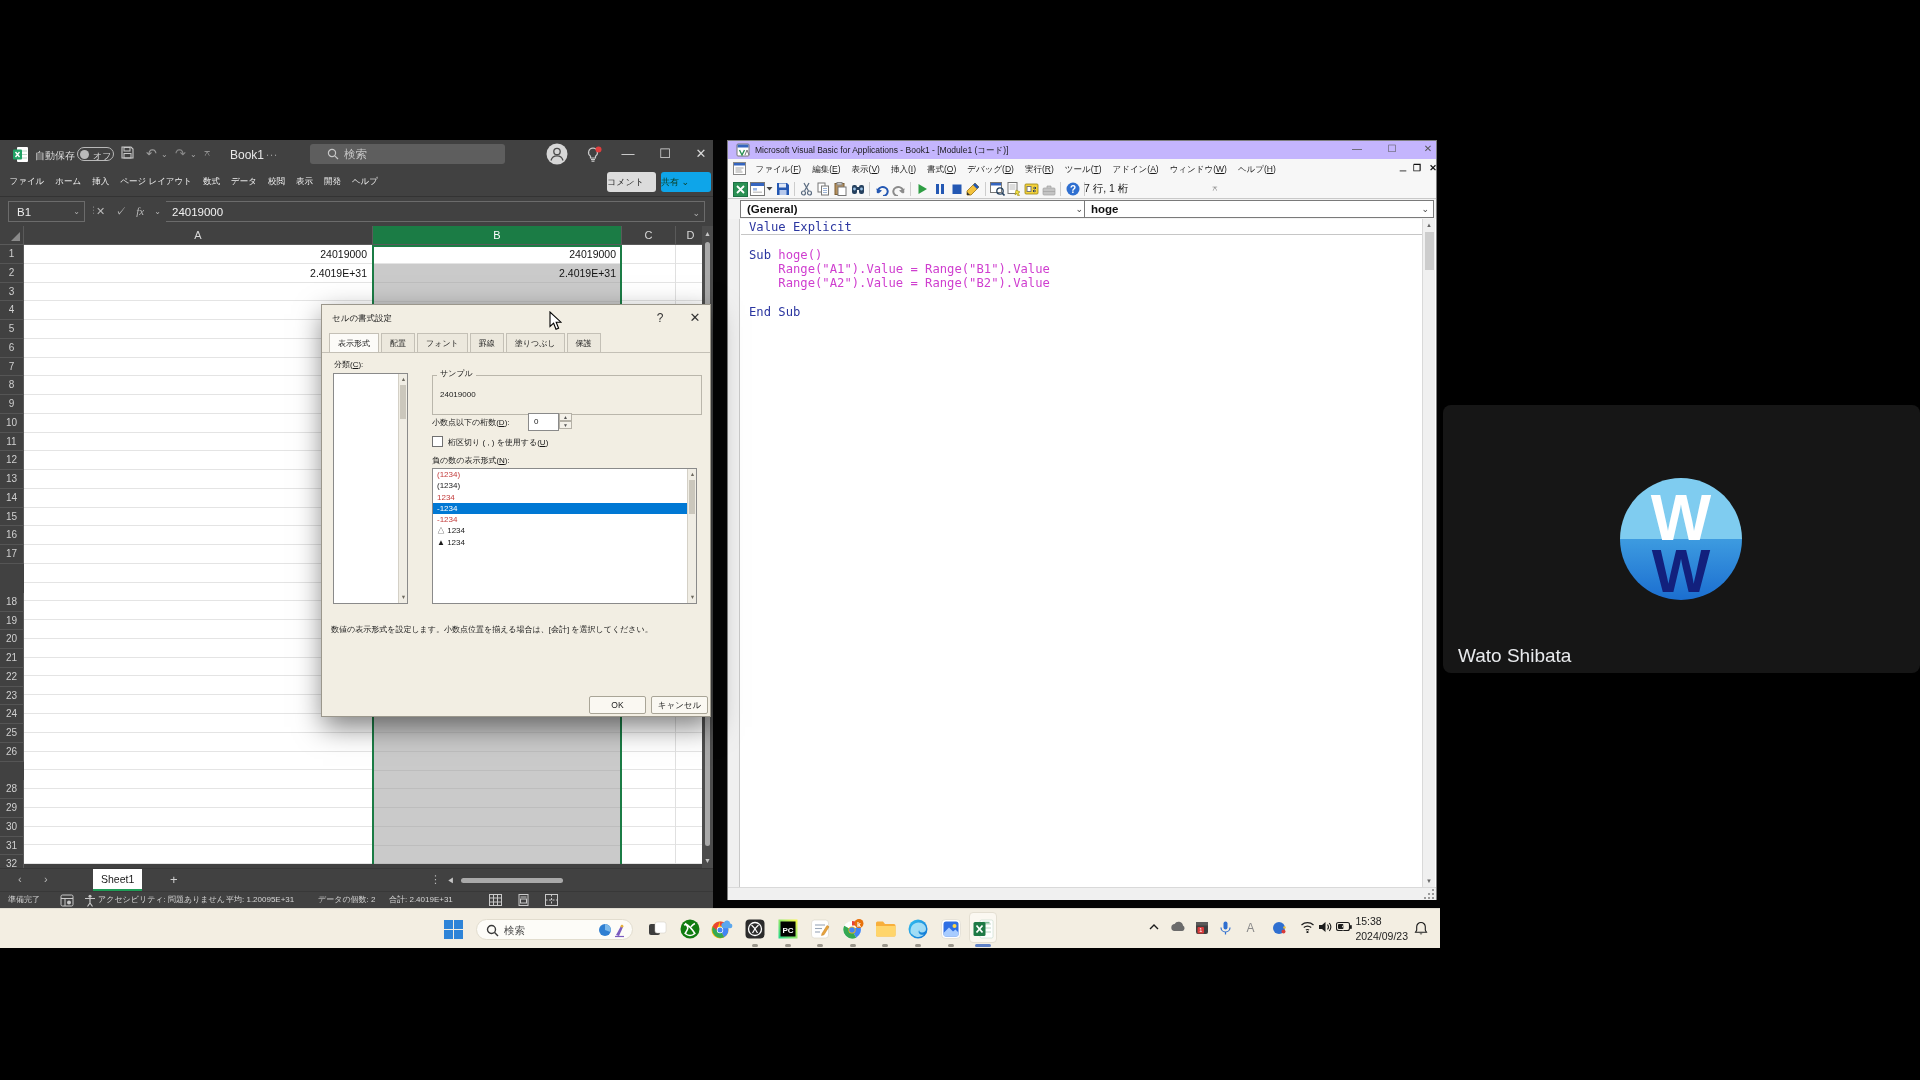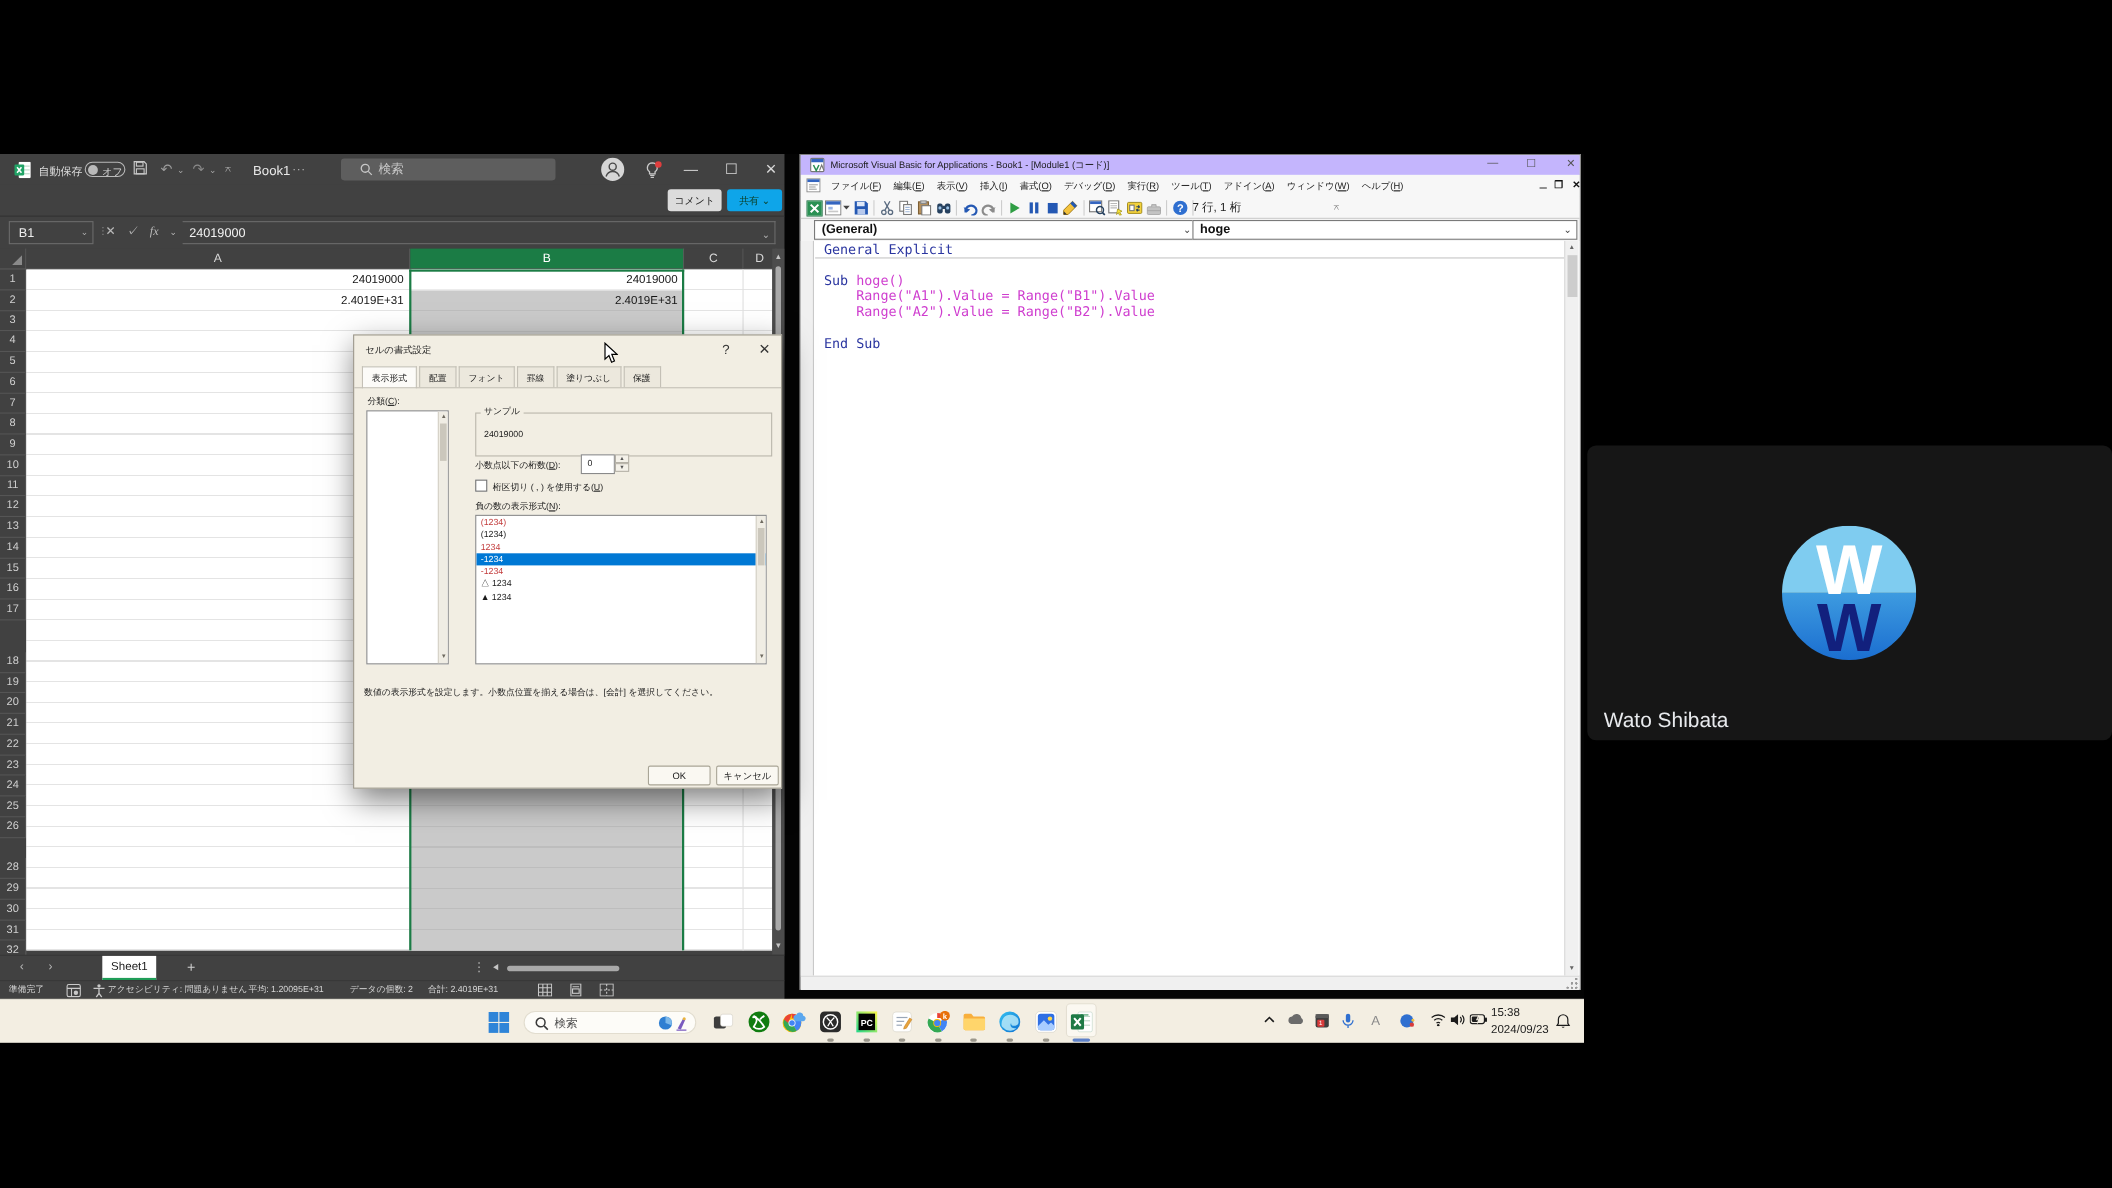--- a/index.html
+++ b/index.html
@@ -25,21 +25,21 @@
   .book-dots { position:absolute; left:266px; top:8px; font-size:11px; color:#b5b5b5; letter-spacing:1px;}
   .xl-search { position:absolute; left:310px; top:4px; width:195px; height:20px; background:#5e5e5e; border-radius:3px; color:#c7c7c7; font-size:11.5px; line-height:20px; }
   .xl-search .mag { position:absolute; left:17px; top:4px; }
   .xl-search .ph { position:absolute; left:34px; }
   .win-ctl { position:absolute; top:0; width:34px; height:28px; text-align:center; line-height:28px; color:#d9d9d9; font-size:13px; }
   .person-btn { position:absolute; left:546px; top:3px; }
   .bulb-btn { position:absolute; left:585px; top:6px; }
   .xl-ribbonrow { position:absolute; left:0; top:28px; width:100%; height:28px; background:#414141; }
   .xl-tabs { position:absolute; left:4px; top:0; height:28px; display:flex; }
   .xl-tab { padding:0 5.5px; font-size:8.5px; line-height:27px; color:#f0f0f0; white-space:nowrap; }
-  .pill-btn { position:absolute; top:4px; height:20px; border-radius:3px; font-size:9px; line-height:20px; text-align:center; }
+  .pill-btn { position:absolute; top:4px; height:20px; border-radius:3px; font-size:9px; line-height:20px; text-align:left; }
   .comment-btn { left:607px; width:49px; background:#dcdcdc; color:#222; }
   .share-btn { left:661px; width:50px; background:#0ea5e9; color:#0c3d22; }
   .xl-formularow { position:absolute; left:0; top:56px; width:100%; height:30px; background:#414141; border-top:1px solid #333; }
   .name-box { position:absolute; left:8px; top:4px; width:77px; height:21px; border:1px solid #6b6b6b; color:#ececec; font-size:11.5px; line-height:20px; }
   .name-box .v { padding-left:8px; }
   .name-box .chev { position:absolute; right:4px; top:0; color:#b0b0b0; font-size:8px; }
   .fm-icons { position:absolute; left:96px; top:4px; color:#b9b9b9; font-size:11px; line-height:21px; display:flex; gap:10px; }
   .fm-input { position:absolute; left:166px; top:4px; right:8px; height:21px; border:1px solid #6b6b6b; border-left:none; color:#f2f2f2; font-size:11.5px; line-height:20px; padding-left:6px; }
   .fm-input .chev { position:absolute; right:4px; top:1px; color:#b0b0b0; font-size:9px; }
 
@@ -238,20 +238,32 @@
               <line x1="6.5" y1="15.2" x2="9.5" y2="15.2" stroke="#c9c9c9" stroke-width="1.2"></line>
               <circle cx="13.5" cy="3.5" r="3" fill="#e03e3e"></circle>
             </svg>
           </span>
         <span class="win-ctl" style="left:611px">—</span>
         <span class="win-ctl" style="left:648px">☐</span>
         <span class="win-ctl" style="left:684px">✕</span>
       </div>
 
       <div class="xl-ribbonrow">
+        <div class="xl-tabs">
+            <div class="xl-tab">ファイル</div>
+            <div class="xl-tab">ホーム</div>
+            <div class="xl-tab">挿入</div>
+            <div class="xl-tab">ページ レイアウト</div>
+            <div class="xl-tab">数式</div>
+            <div class="xl-tab">データ</div>
+            <div class="xl-tab">校閲</div>
+            <div class="xl-tab">表示</div>
+            <div class="xl-tab">開発</div>
+            <div class="xl-tab">ヘルプ</div>
+          </div>
         <span class="pill-btn comment-btn"><span>コメント</span></span>
         <span class="pill-btn share-btn"><span>共有</span> ⌄</span>
       </div>
 
       <div class="xl-formularow">
         <span class="name-box">
           <span class="v">B1</span>
           <span class="chev">⌄</span>
         </span>
         <span style="position:absolute;left:89px;top:8px;color:#8a8a8a;font-size:9px">⋮</span>
@@ -593,21 +605,21 @@
         <span class="combo" style="left:12px;width:348px">
           <span class="v">(General)</span><span class="chev">⌄</span>
         </span>
         <span class="combo" style="left:356px;width:350px">
           <span class="v">hoge</span><span class="chev">⌄</span>
         </span>
       </div>
       <div class="vba-code">
         <div class="code-margin"></div>
         <div id="codeLines">
-            <div class="code-line" style="top: 0.5px;"><span class="c-kw">General Explicit</span></div>
+            <div class="code-line" style="top: 0.5px;"><span class="c-kw">Value Explicit</span></div>
             <div class="proc-sep" style="top: 14.7px;"></div>
             <div class="code-line" style="top: 14.7px;"></div>
             <div class="code-line" style="top: 28.9px;"><span class="c-kw">Sub </span><span class="c-id">hoge()</span></div>
             <div class="code-line" style="top: 43.1px;"><span class="c-id">    Range("A1").Value = Range("B1").Value</span></div>
             <div class="code-line" style="top: 57.3px;"><span class="c-id">    Range("A2").Value = Range("B2").Value</span></div>
             <div class="code-line" style="top: 71.5px;"></div>
             <div class="code-line" style="top: 85.7px;"><span class="c-kw">End Sub</span></div>
           </div>
         <div class="code-vsb">
           <span class="a" style="top:0">▲</span>

